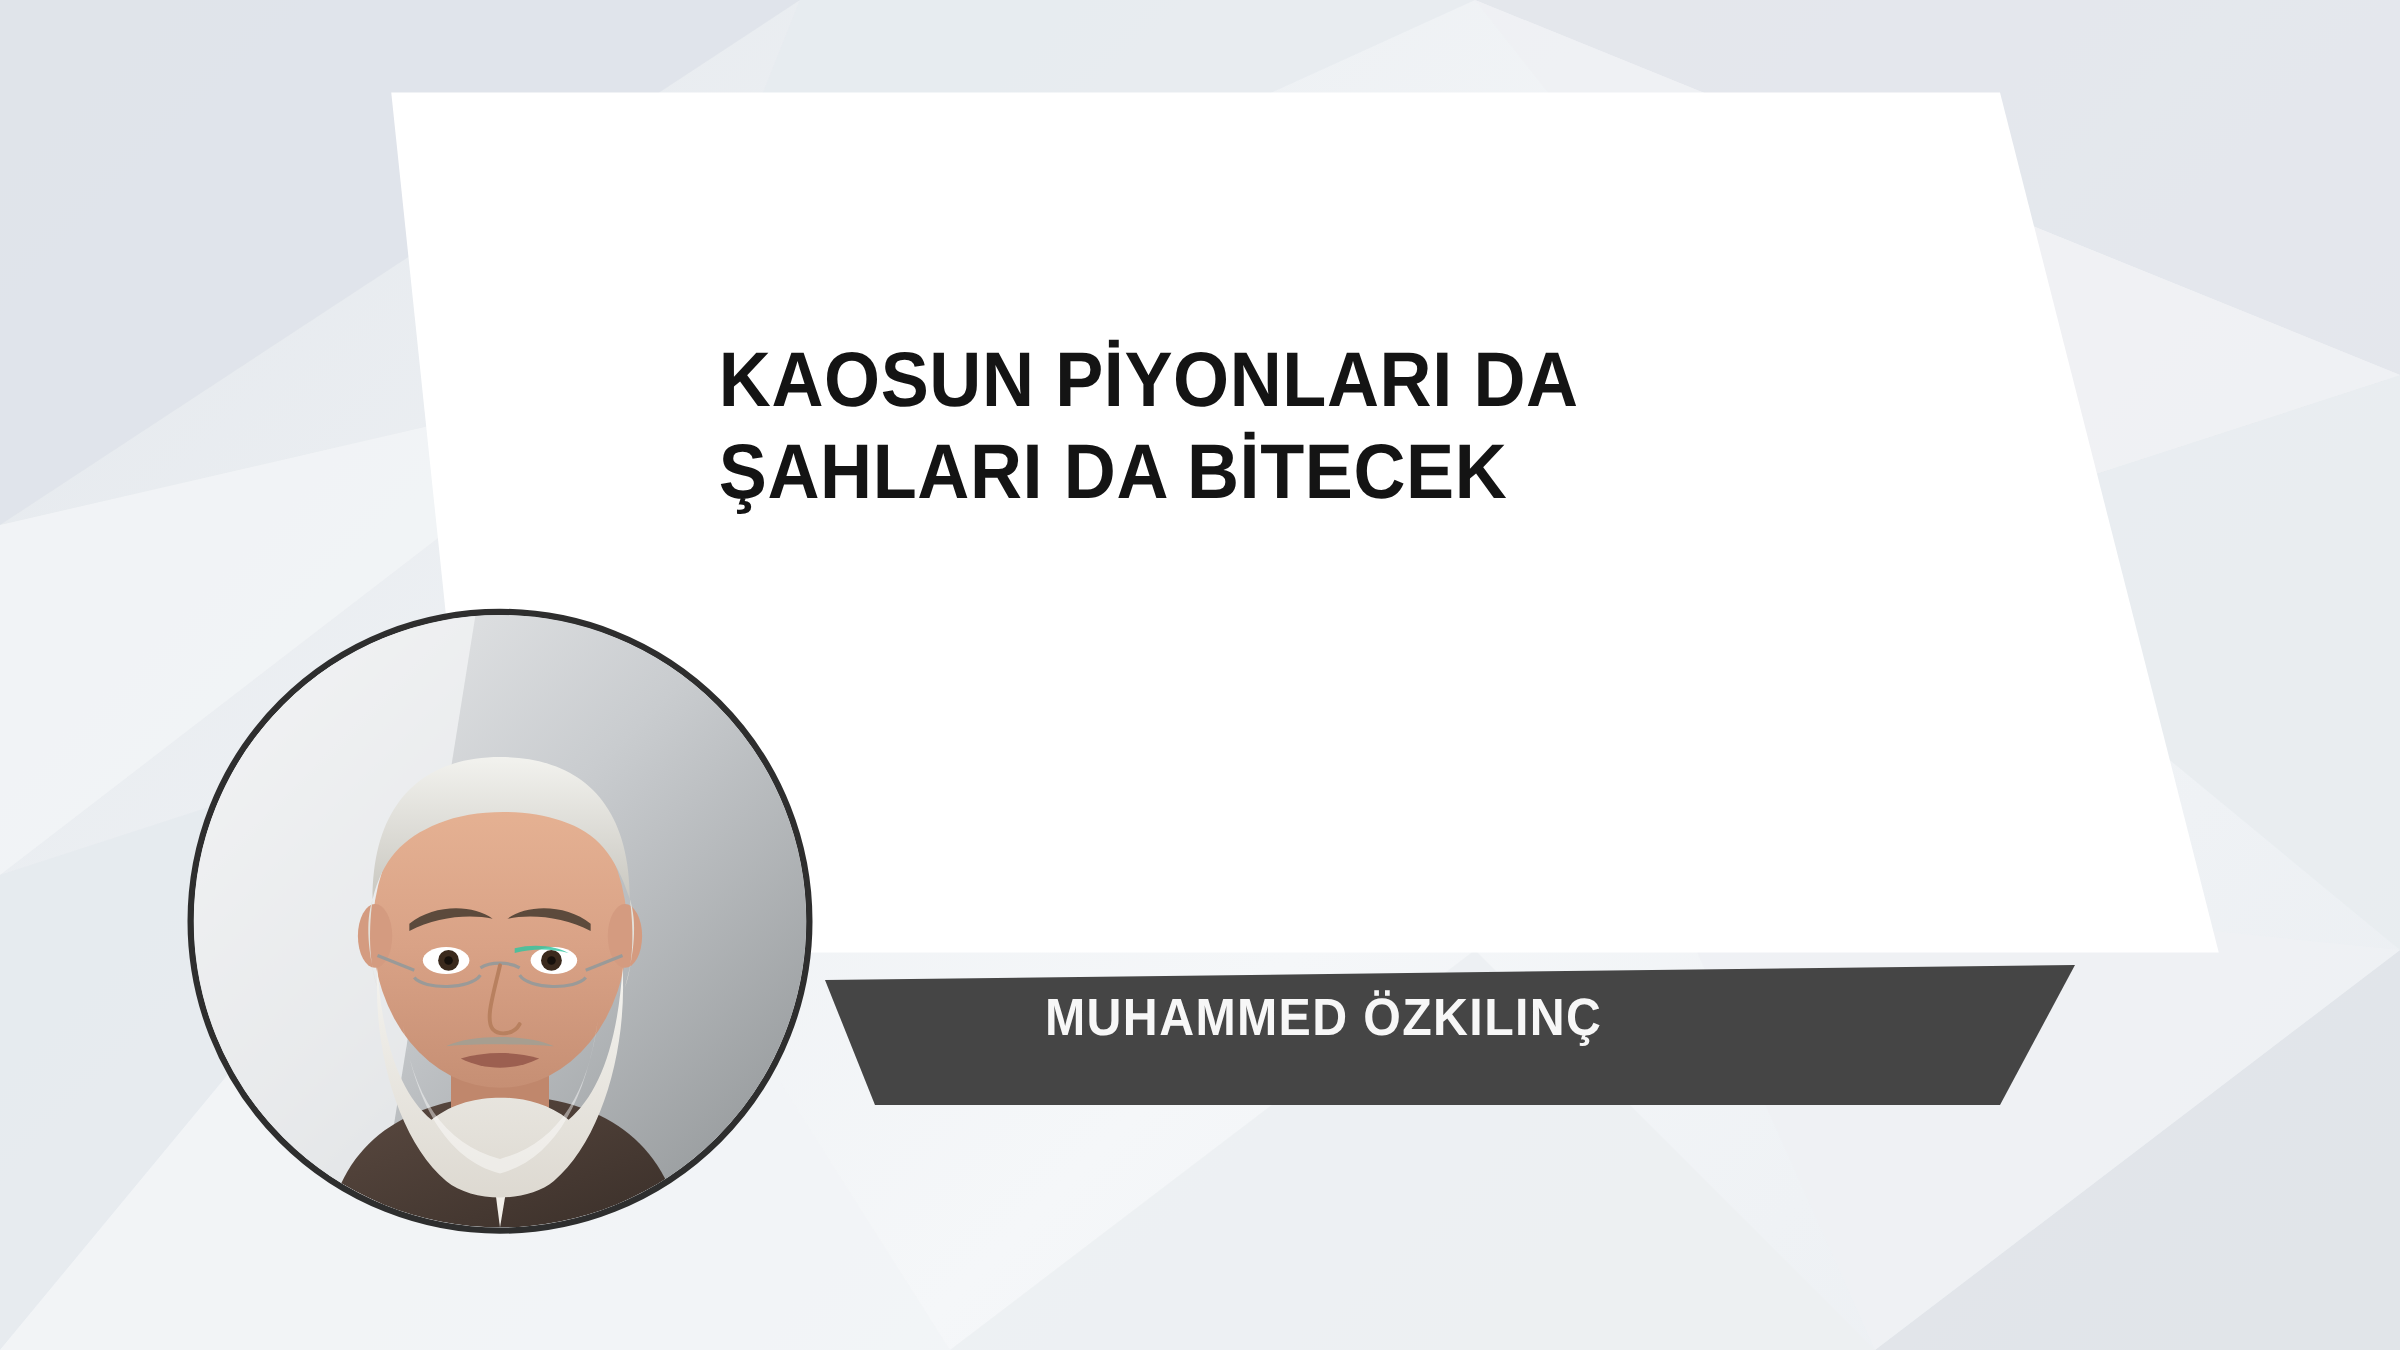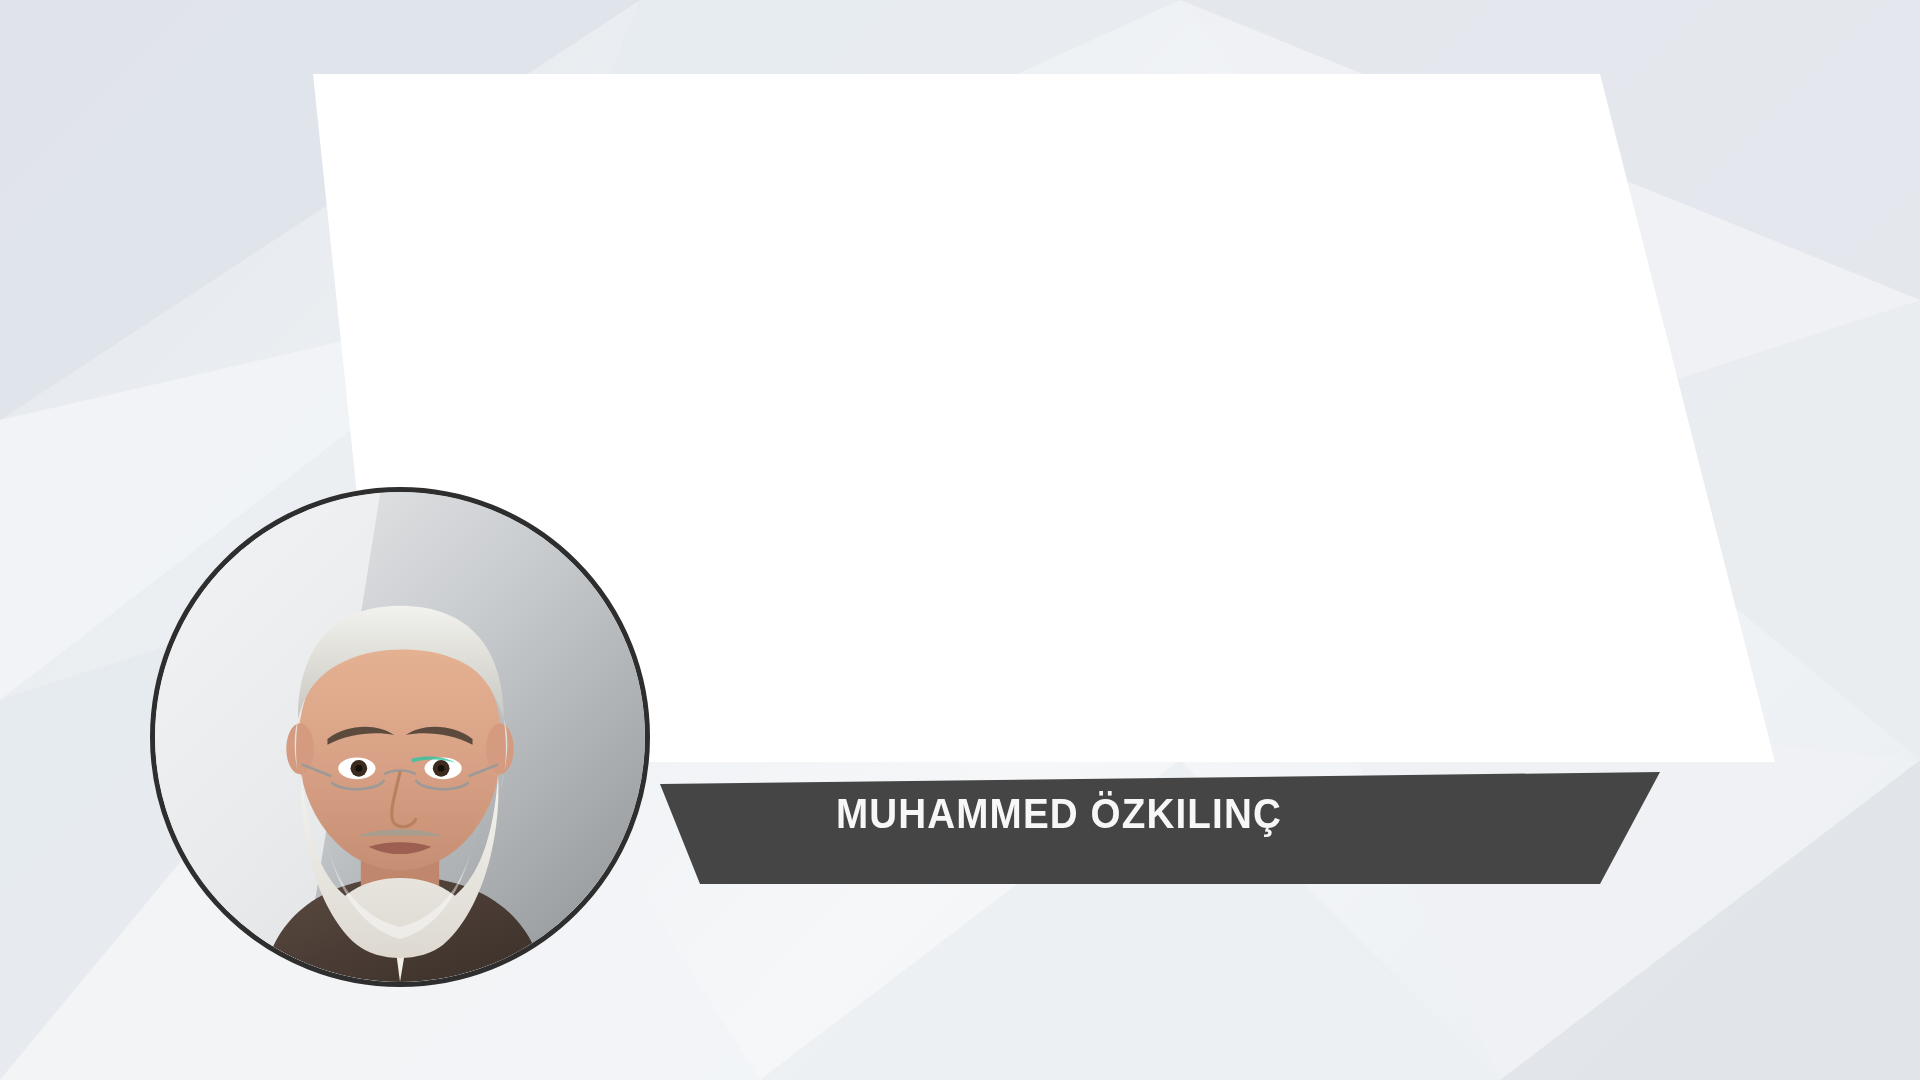--- a/index.html
+++ b/index.html
@@ -124,20 +124,24 @@
       <polygon points="1180,0 1520,430 1920,300" fill="#eef0f3" opacity="0.85"></polygon>
     </svg>
   </div>
 
   <div class="card">
     <svg viewBox="0 0 1920 1080" preserveAspectRatio="none">
       <polygon points="313,74 1600,74 1775,762 385,762" fill="#ffffff"></polygon>
     </svg>
   </div>
 
+  <div class="title-block">
+    <div class="title-line">KAOSUN PİYONLARI DA</div>
+    <div class="title-line">ŞAHLARI DA BİTECEK</div>
+  </div>
 
   <div class="author-bar">
     <svg viewBox="0 0 1920 1080" preserveAspectRatio="none">
       <polygon points="660,784 1660,772 1600,884 700,884" fill="#454545"></polygon>
     </svg>
   </div>
   <div class="author-name">MUHAMMED ÖZKILINÇ</div>
 
   <div class="avatar-wrap">
     <div class="avatar-art">

